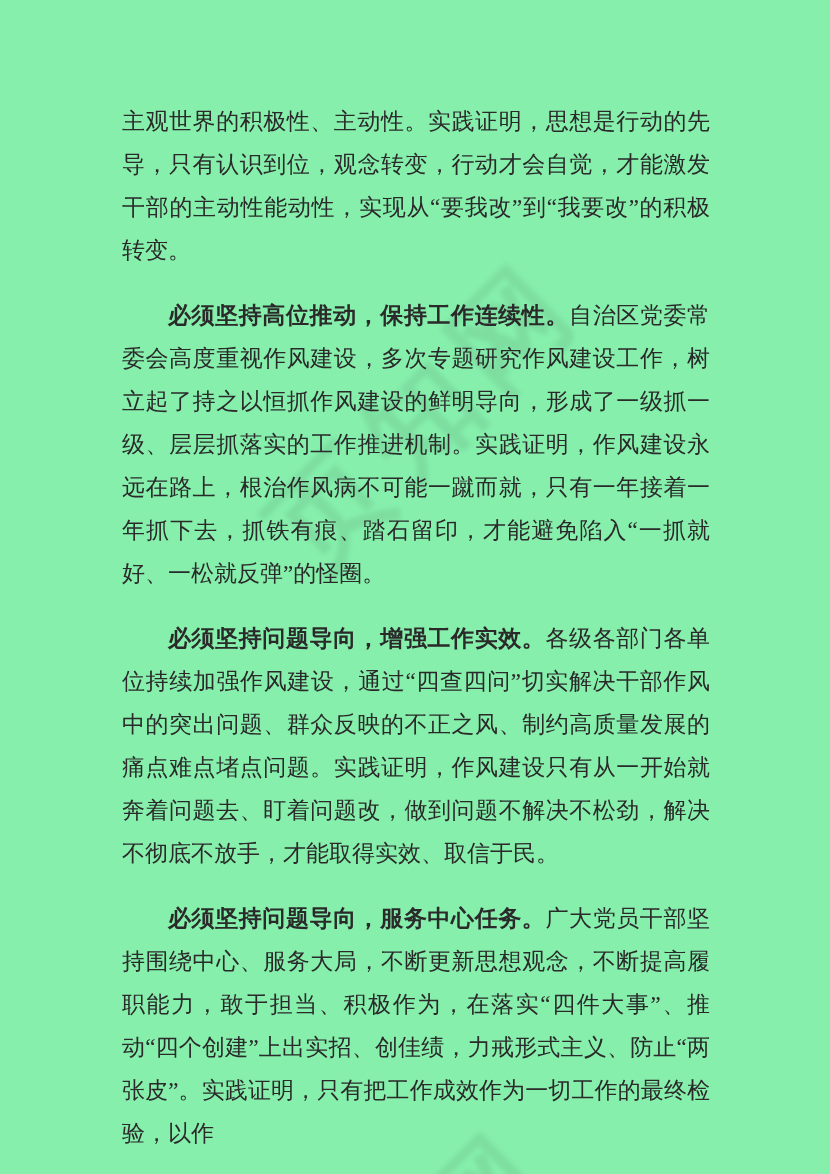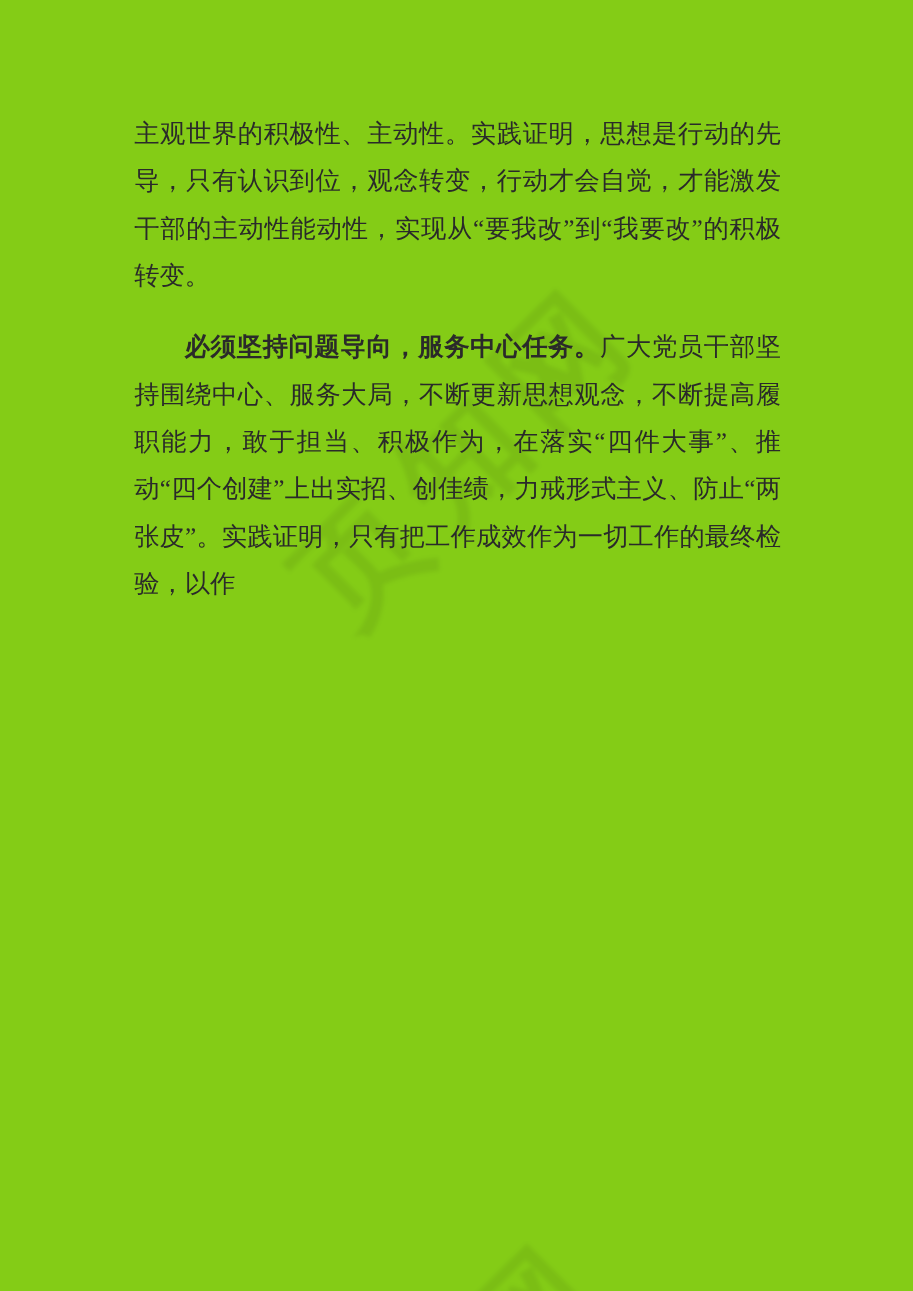--- a/index.html
+++ b/index.html
@@ -4,21 +4,21 @@
 <style>
   html, body {
     margin: 0;
     padding: 0;
     background: #ffffff;
   }
   .page {
     position: relative;
     width: 830px;
     height: 1174px;
-    background: #84cc16;
+    background: #86efac;
     overflow: hidden;
     font-family: "Liberation Serif", "DejaVu Serif", serif;
   }
   .watermark {
     position: absolute;
     z-index: 0;
     font-size: 112px;
     line-height: 1;
     font-weight: bold;
     letter-spacing: 14px;
@@ -69,18 +69,20 @@
 <div class="page">
 
   <div class="watermark wm-center">页知网</div>
 
   <div class="watermark wm-bottom">页知网</div>
 
   <div class="content">
 
     <p class="para"><span>主观世界的积极性、主动性。实践证明，思想是行动的先导，只有认识到位，观念转变，行动才会自觉，才能激发干部的主动性能动性，实现从“要我改”到“我要改”的积极转变。</span></p>
 
+    <p class="para indent"><span class="lead">必须坚持高位推动，保持工作连续性。</span><span>自治区党委常委会高度重视作风建设，多次专题研究作风建设工作，树立起了持之以恒抓作风建设的鲜明导向，形成了一级抓一级、层层抓落实的工作推进机制。实践证明，作风建设永远在路上，根治作风病不可能一蹴而就，只有一年接着一年抓下去，抓铁有痕、踏石留印，才能避免陷入“一抓就好、一松就反弹”的怪圈。</span></p>
 
+    <p class="para indent"><span class="lead">必须坚持问题导向，增强工作实效。</span><span>各级各部门各单位持续加强作风建设，通过“四查四问”切实解决干部作风中的突出问题、群众反映的不正之风、制约高质量发展的痛点难点堵点问题。实践证明，作风建设只有从一开始就奔着问题去、盯着问题改，做到问题不解决不松劲，解决不彻底不放手，才能取得实效、取信于民。</span></p>
 
     <p class="para indent"><span class="lead">必须坚持问题导向，服务中心任务。</span><span>广大党员干部坚持围绕中心、服务大局，不断更新思想观念，不断提高履职能力，敢于担当、积极作为，在落实“四件大事”、推动“四个创建”上出实招、创佳绩，力戒形式主义、防止“两张皮”。实践证明，只有把工作成效作为一切工作的最终检验，以作</span></p>
 
   </div>
 </div>
 
 </body></html>

